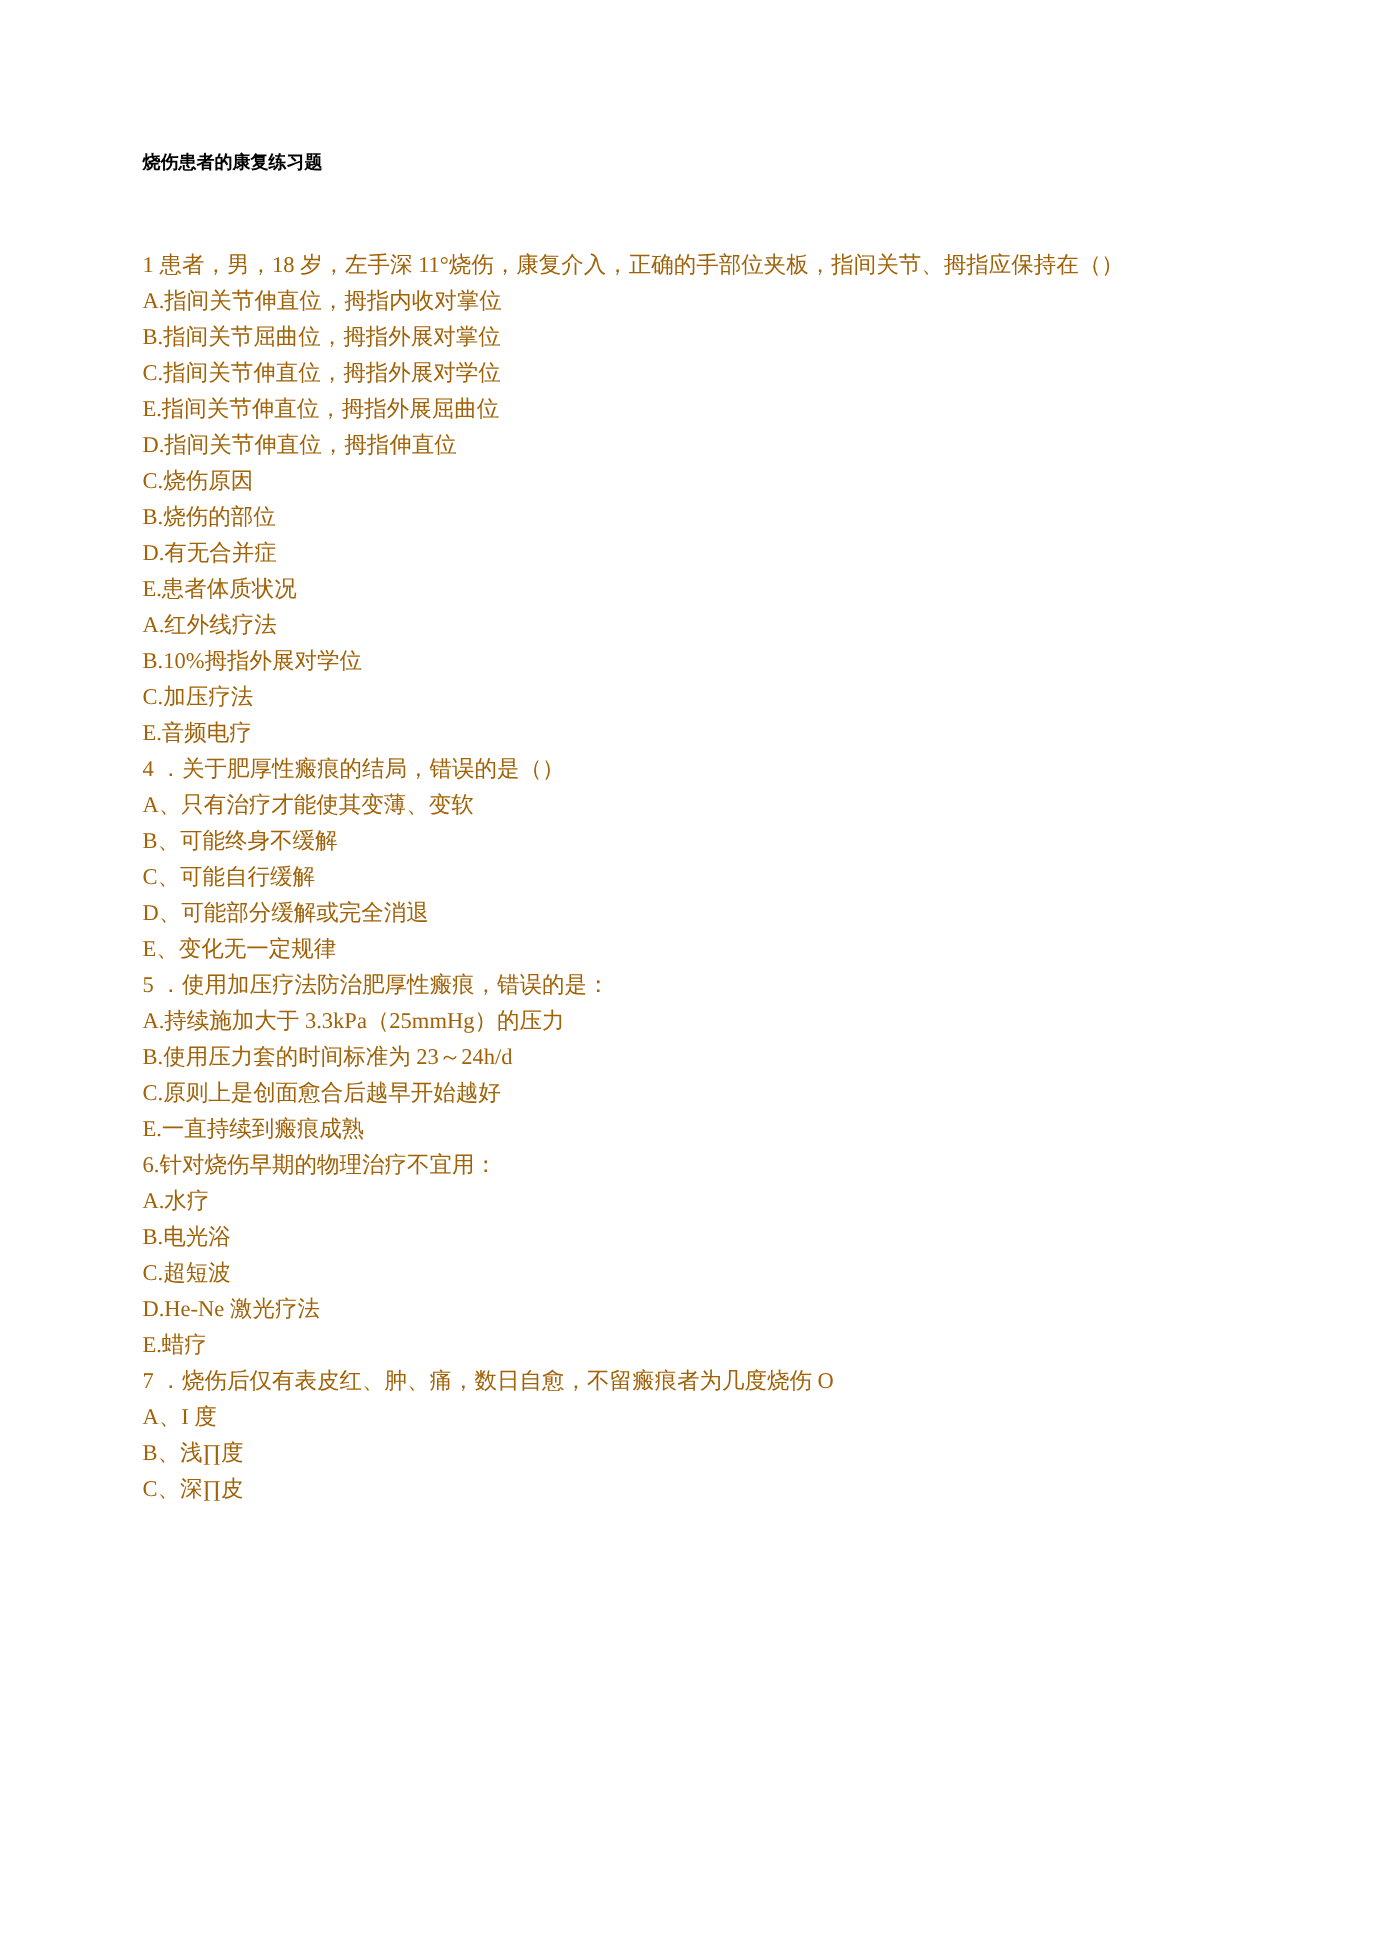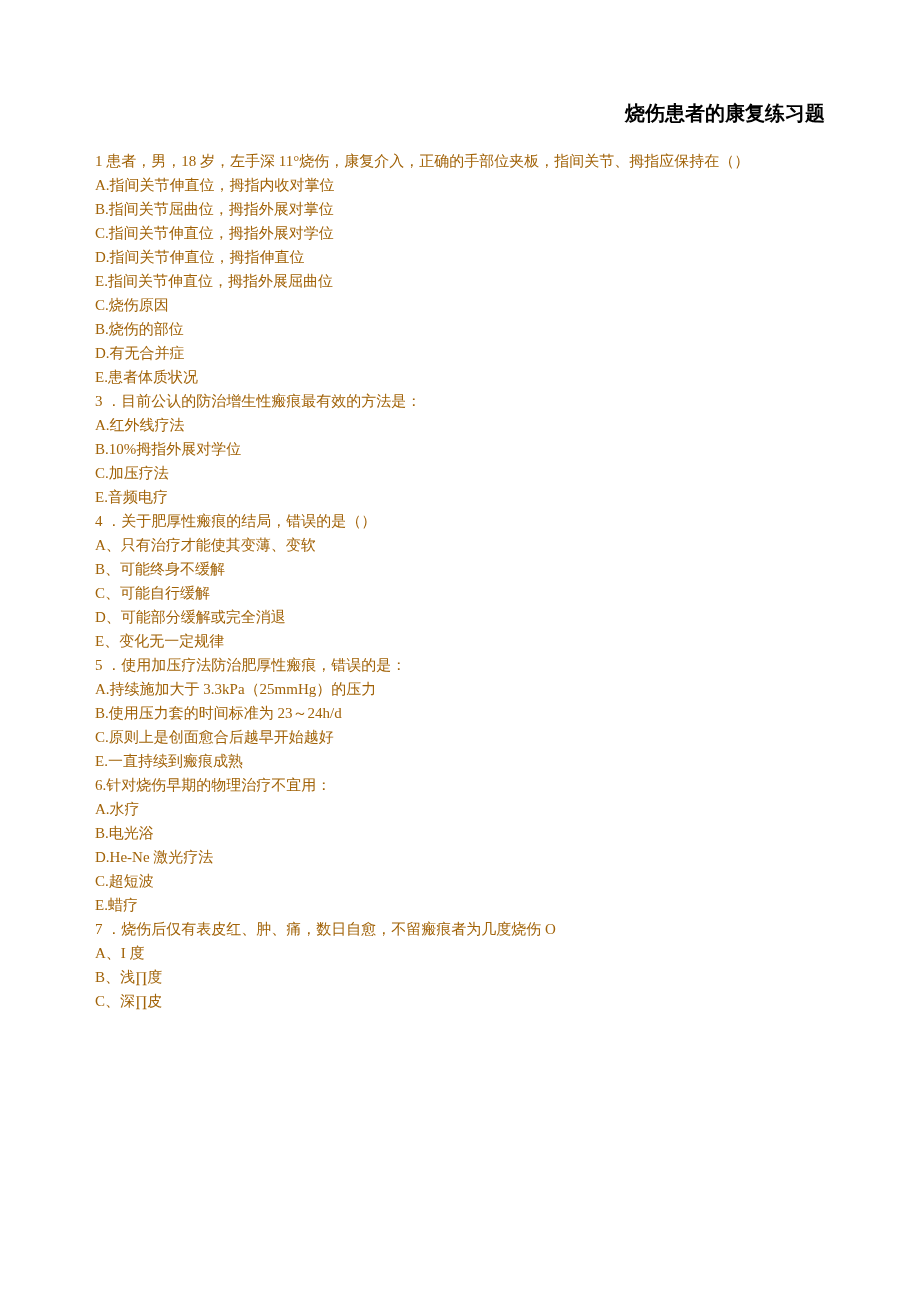--- a/index.html
+++ b/index.html
@@ -7,69 +7,68 @@
     padding: 0;
     background: #ffffff;
     font-family: "SimSun", "宋体", serif;
     width: 920px;
   }
   .page {
     padding: 100px 95px 60px 95px;
     box-sizing: border-box;
   }
   .title {
-    text-align: right;
+    text-align: left;
     font-weight: bold;
-    font-size: 20px;
-    margin-bottom: 22px;
+    font-size: 12px;
+    margin-bottom: 48px;
     font-family: "SimHei", "黑体", sans-serif;
   }
   .line {
     font-size: 15px;
     line-height: 24px;
     color: #a16207;
     white-space: pre-wrap;
   }
 </style>
 </head>
 <body>
 
 <div class="page">
   <div class="title">烧伤患者的康复练习题</div>
   <div id="content">
       <div class="line">1 患者，男，18 岁，左手深 11°烧伤，康复介入，正确的手部位夹板，指间关节、拇指应保持在（）</div>
       <div class="line">A.指间关节伸直位，拇指内收对掌位</div>
       <div class="line">B.指间关节屈曲位，拇指外展对掌位</div>
       <div class="line">C.指间关节伸直位，拇指外展对学位</div>
+      <div class="line">E.指间关节伸直位，拇指外展屈曲位</div>
       <div class="line">D.指间关节伸直位，拇指伸直位</div>
-      <div class="line">E.指间关节伸直位，拇指外展屈曲位</div>
       <div class="line">C.烧伤原因</div>
       <div class="line">B.烧伤的部位</div>
       <div class="line">D.有无合并症</div>
       <div class="line">E.患者体质状况</div>
-      <div class="line">3 ．目前公认的防治增生性瘢痕最有效的方法是：</div>
       <div class="line">A.红外线疗法</div>
       <div class="line">B.10%拇指外展对学位</div>
       <div class="line">C.加压疗法</div>
       <div class="line">E.音频电疗</div>
       <div class="line">4 ．关于肥厚性瘢痕的结局，错误的是（）</div>
       <div class="line">A、只有治疗才能使其变薄、变软</div>
       <div class="line">B、可能终身不缓解</div>
       <div class="line">C、可能自行缓解</div>
       <div class="line">D、可能部分缓解或完全消退</div>
       <div class="line">E、变化无一定规律</div>
       <div class="line">5 ．使用加压疗法防治肥厚性瘢痕，错误的是：</div>
       <div class="line">A.持续施加大于 3.3kPa（25mmHg）的压力</div>
       <div class="line">B.使用压力套的时间标准为 23～24h/d</div>
       <div class="line">C.原则上是创面愈合后越早开始越好</div>
       <div class="line">E.一直持续到瘢痕成熟</div>
       <div class="line">6.针对烧伤早期的物理治疗不宜用：</div>
       <div class="line">A.水疗</div>
       <div class="line">B.电光浴</div>
+      <div class="line">C.超短波</div>
       <div class="line">D.He-Ne 激光疗法</div>
-      <div class="line">C.超短波</div>
       <div class="line">E.蜡疗</div>
       <div class="line">7 ．烧伤后仅有表皮红、肿、痛，数日自愈，不留瘢痕者为几度烧伤 O</div>
       <div class="line">A、I 度</div>
       <div class="line">B、浅∏度</div>
       <div class="line">C、深∏皮</div>
     </div>
 </div>
 
 </body></html>

